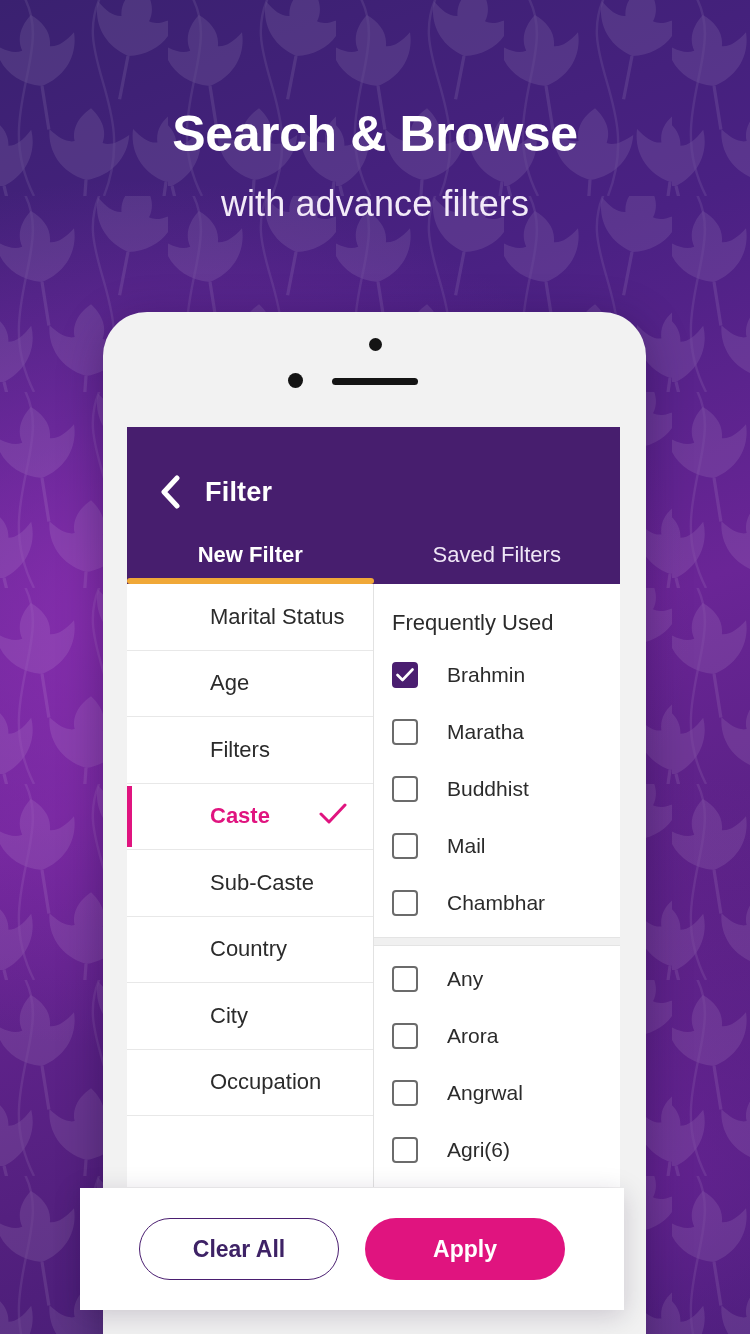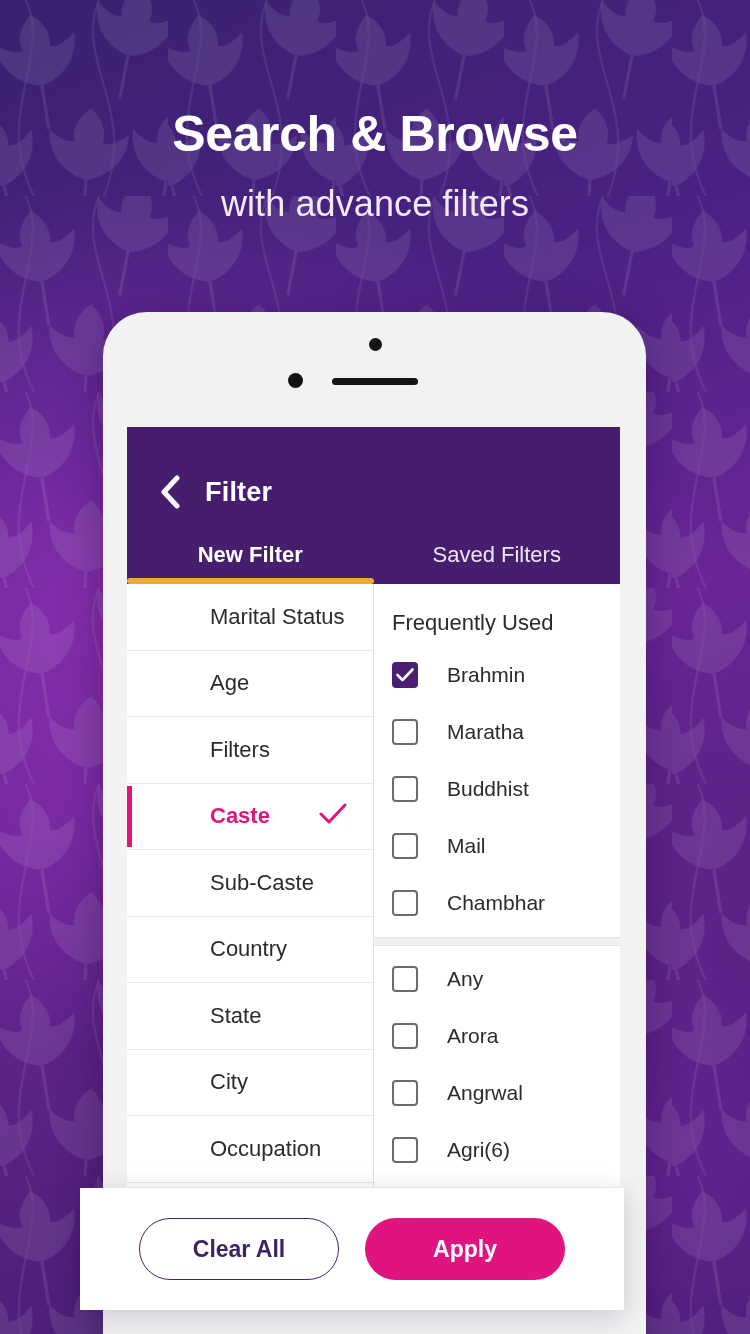--- a/index.html
+++ b/index.html
@@ -330,23 +330,20 @@
           </svg>
         </span>
       </div>
       <div class="filter-row">
         <span class="label">Sub-Caste</span>
       </div>
       <div class="filter-row">
         <span class="label">Country</span>
       </div>
       <div class="filter-row">
-        <span class="label">State</span>
-      </div>
-      <div class="filter-row">
         <span class="label">City</span>
       </div>
       <div class="filter-row">
         <span class="label">Occupation</span>
       </div>
     </div>
 
     <div class="right-panel">
       <div class="section-title">Frequently Used</div>
 

